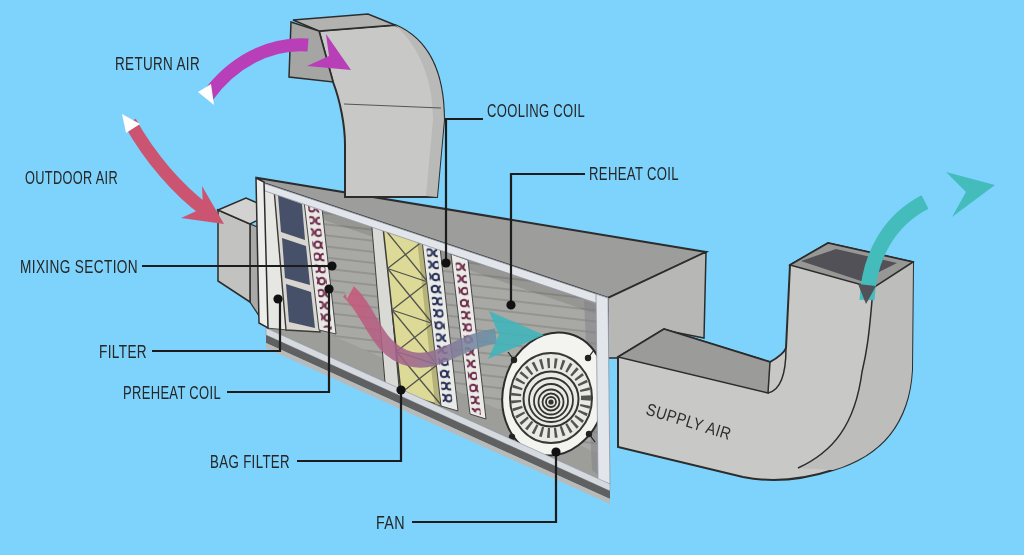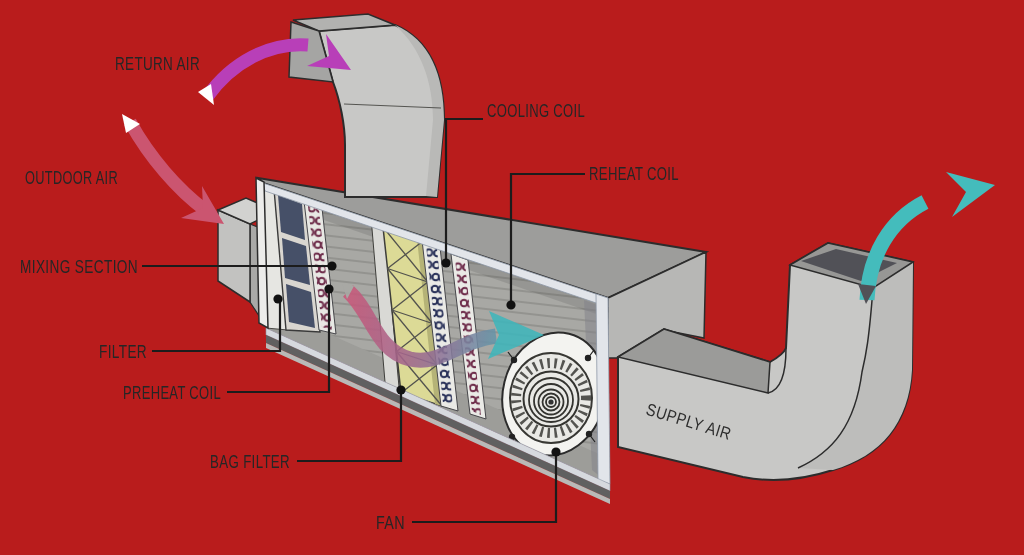--- a/index.html
+++ b/index.html
@@ -1,16 +1,16 @@
 <!DOCTYPE html>
 <html><head>
 <meta charset="utf-8">
 <style>
   html,body{margin:0;padding:0;background:#fff;}
-  .stage{position:relative;width:1024px;height:555px;background:#b91c1c;overflow:hidden;
+  .stage{position:relative;width:1024px;height:555px;background:#7dd3fc;overflow:hidden;
          font-family:"Liberation Sans", sans-serif;}
   svg{position:absolute;inset:0;}
   text{font-family:"Liberation Sans", sans-serif;fill:#262626;letter-spacing:.5px;}
   .lbl{font-size:19px;}
   .duct-lbl{font-size:17px;fill:#2e2e2e;}
 </style>
 </head>
 <body>
 
 <div class="stage">

